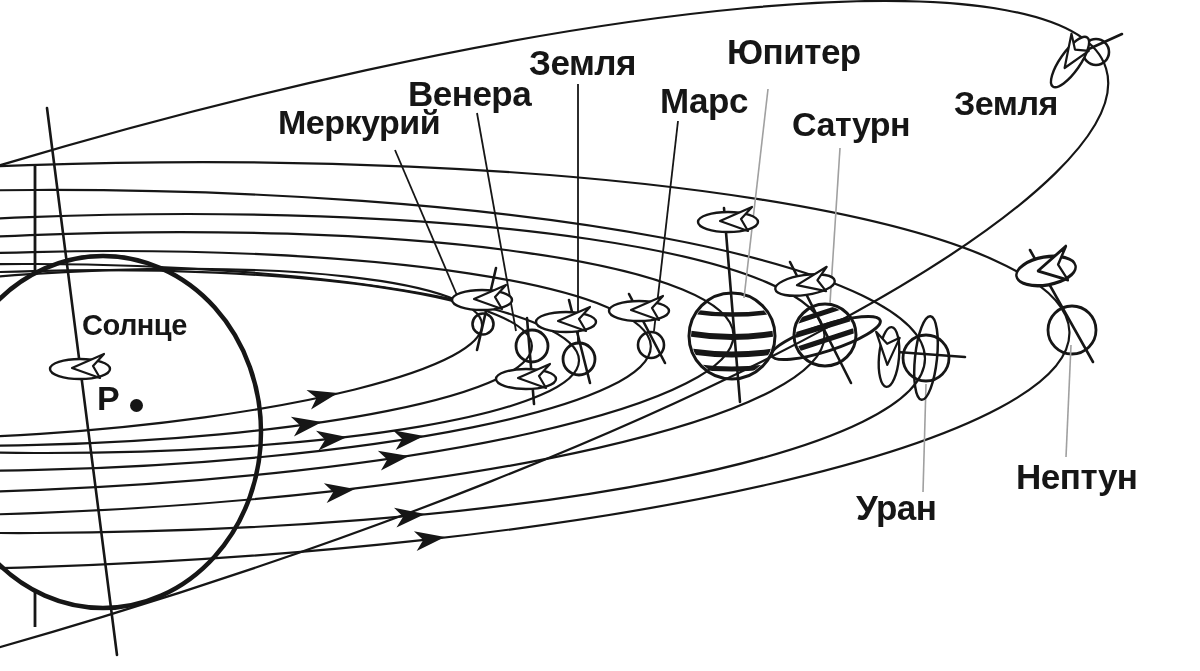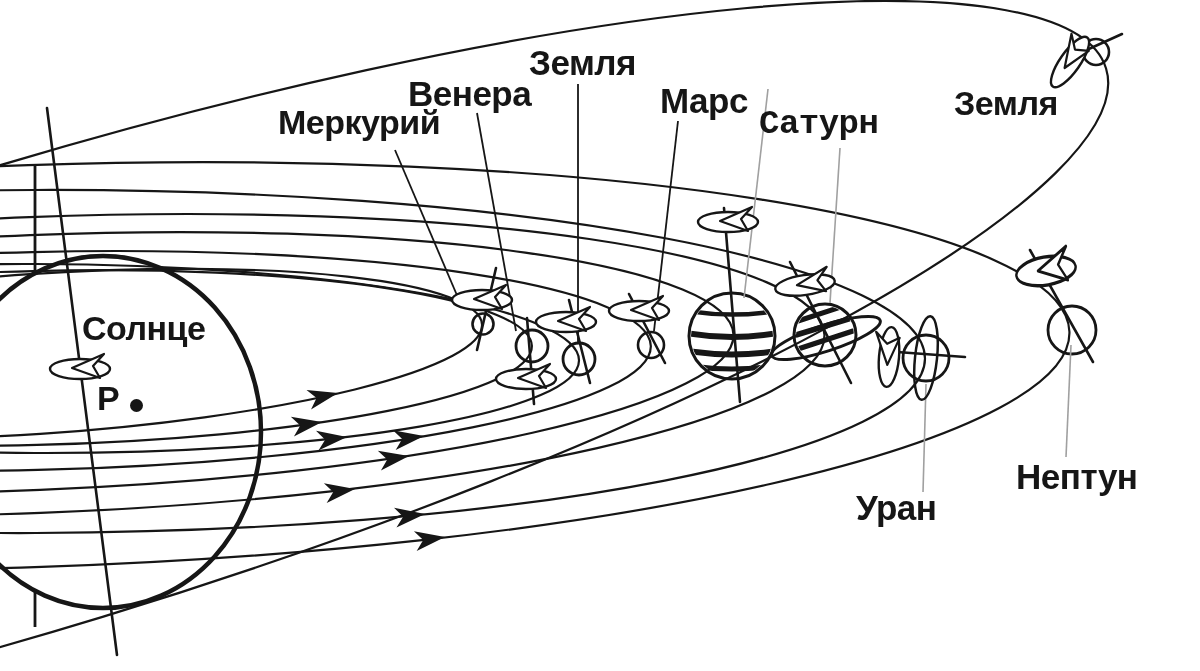--- a/index.html
+++ b/index.html
@@ -5,21 +5,21 @@
   html,body{margin:0;padding:0;background:#ffffff;}
   #stage{
     position:relative;width:1200px;height:671px;background:#ffffff;overflow:hidden;
     font-family:"Liberation Sans","DejaVu Sans",sans-serif;
   }
   #stage svg{position:absolute;left:0;top:0;}
   .lbl{
     position:absolute;color:#161616;font-weight:700;line-height:1;
     white-space:nowrap;letter-spacing:-0.5px;
   }
-  .fs35{font-size:35px;} .fs34{font-size:34px;} .fs32{font-size:34px;}
+  .fs35{font-size:35px;} .fs34{font-size:34px;} .fs32{font-size:29px;}
   .dot{
     position:absolute;width:13px;height:13px;border-radius:50%;background:#161616;
   }
   .orbit{fill:none;stroke:#161616;stroke-width:2.2px;}
   .axis{stroke:#161616;stroke-width:2.6px;stroke-linecap:round;fill:none;}
   .leader{stroke:#161616;stroke-width:1.8px;fill:none;}
   .leader-gray{stroke:#a0a0a0;stroke-width:1.6px;fill:none;}
   .planet{fill:#ffffff;stroke:#161616;}
   .band{fill:none;stroke:#161616;stroke-linecap:round;}
 </style>
@@ -143,18 +143,19 @@
 </svg>
 
 <div class="lbl fs32" style="left:82px;top:311px;">Солнце</div>
 <div class="lbl fs34" style="left:97px;top:381px;">Р</div>
 <div class="dot" style="left:130px;top:399px;"></div>
 
 <div class="lbl fs35" style="left:408px;top:76px;">Венера</div>
 <div class="lbl fs34" style="left:278px;top:105px;">Меркурий</div>
 <div class="lbl fs35" style="left:529px;top:45px;">Земля</div>
 <div class="lbl fs35" style="left:660px;top:83px;">Марс</div>
-<div class="lbl fs34" style="left:759px;top:107px;font-family:Liberation Mono, monospace;">Сатурн</div>
+<div class="lbl fs35" style="left:727px;top:34px;">Юпитер</div>
+<div class="lbl fs34" style="left:792px;top:107px;">Сатурн</div>
 <div class="lbl fs34" style="left:954px;top:86px;">Земля</div>
 <div class="lbl fs35" style="left:856px;top:490px;text-align:center;">Уран</div>
 <div class="lbl fs35" style="left:1016px;top:459px;">Нептун</div>
 
 </div>
 
 </body></html>

